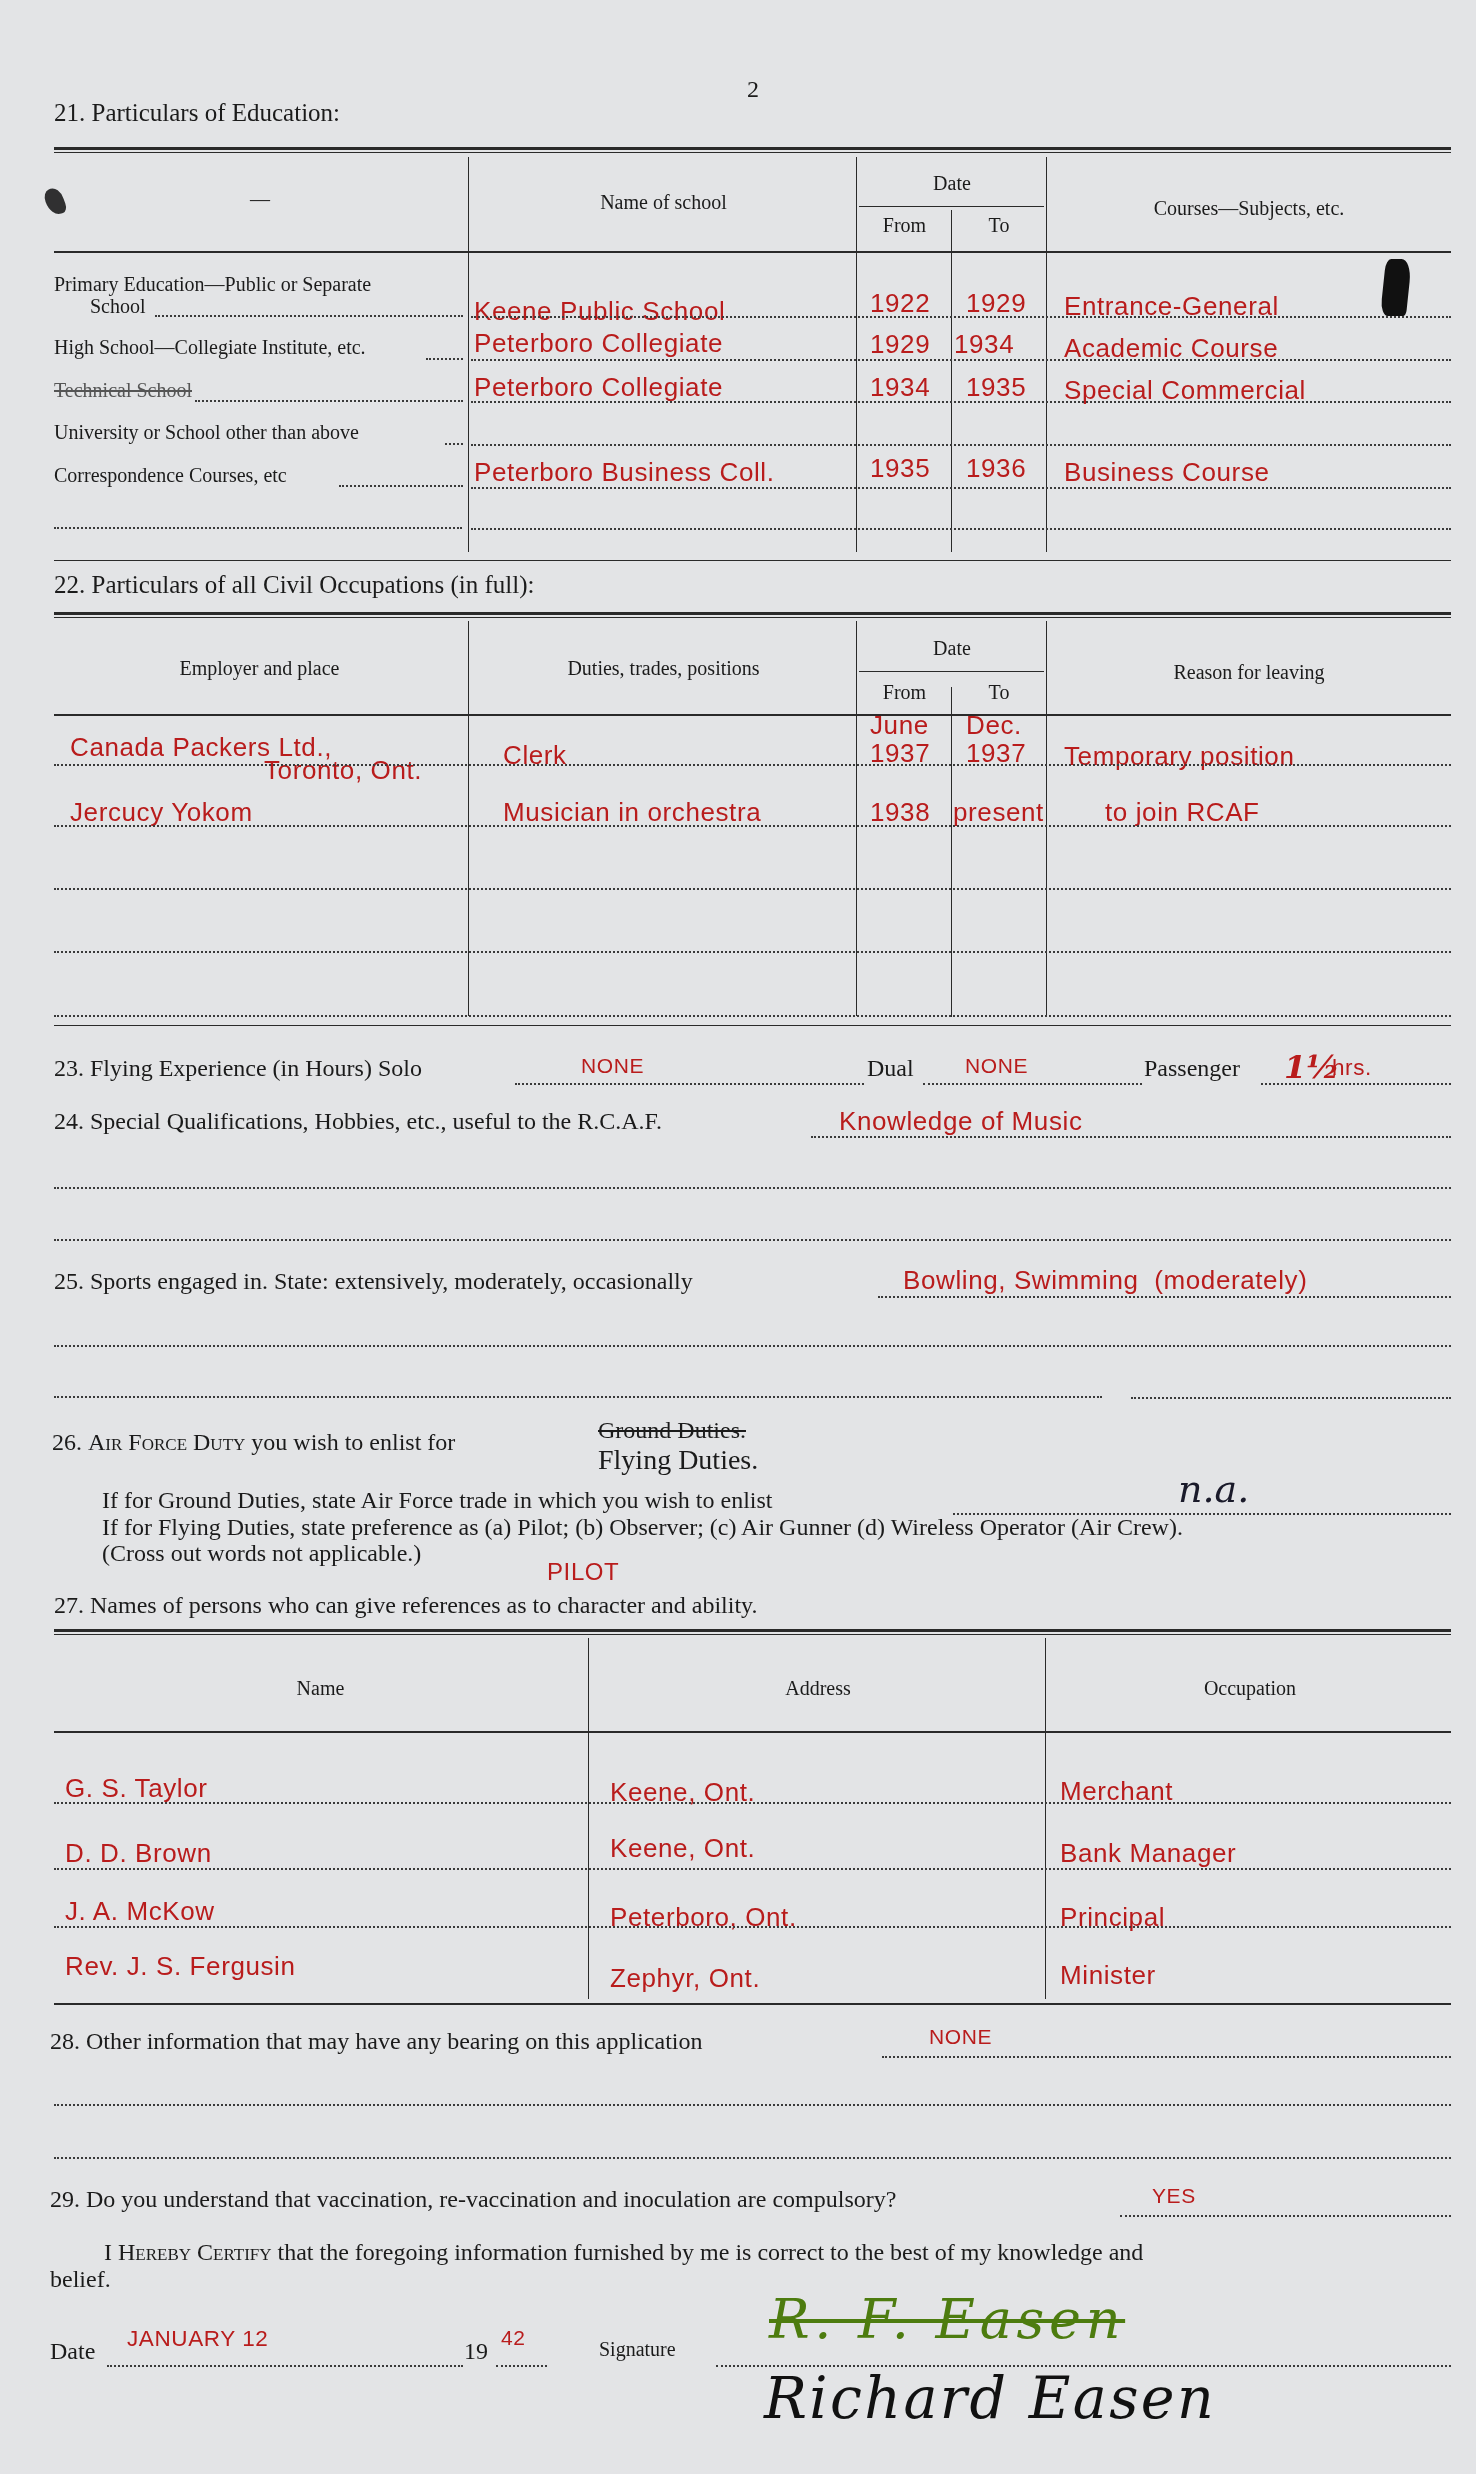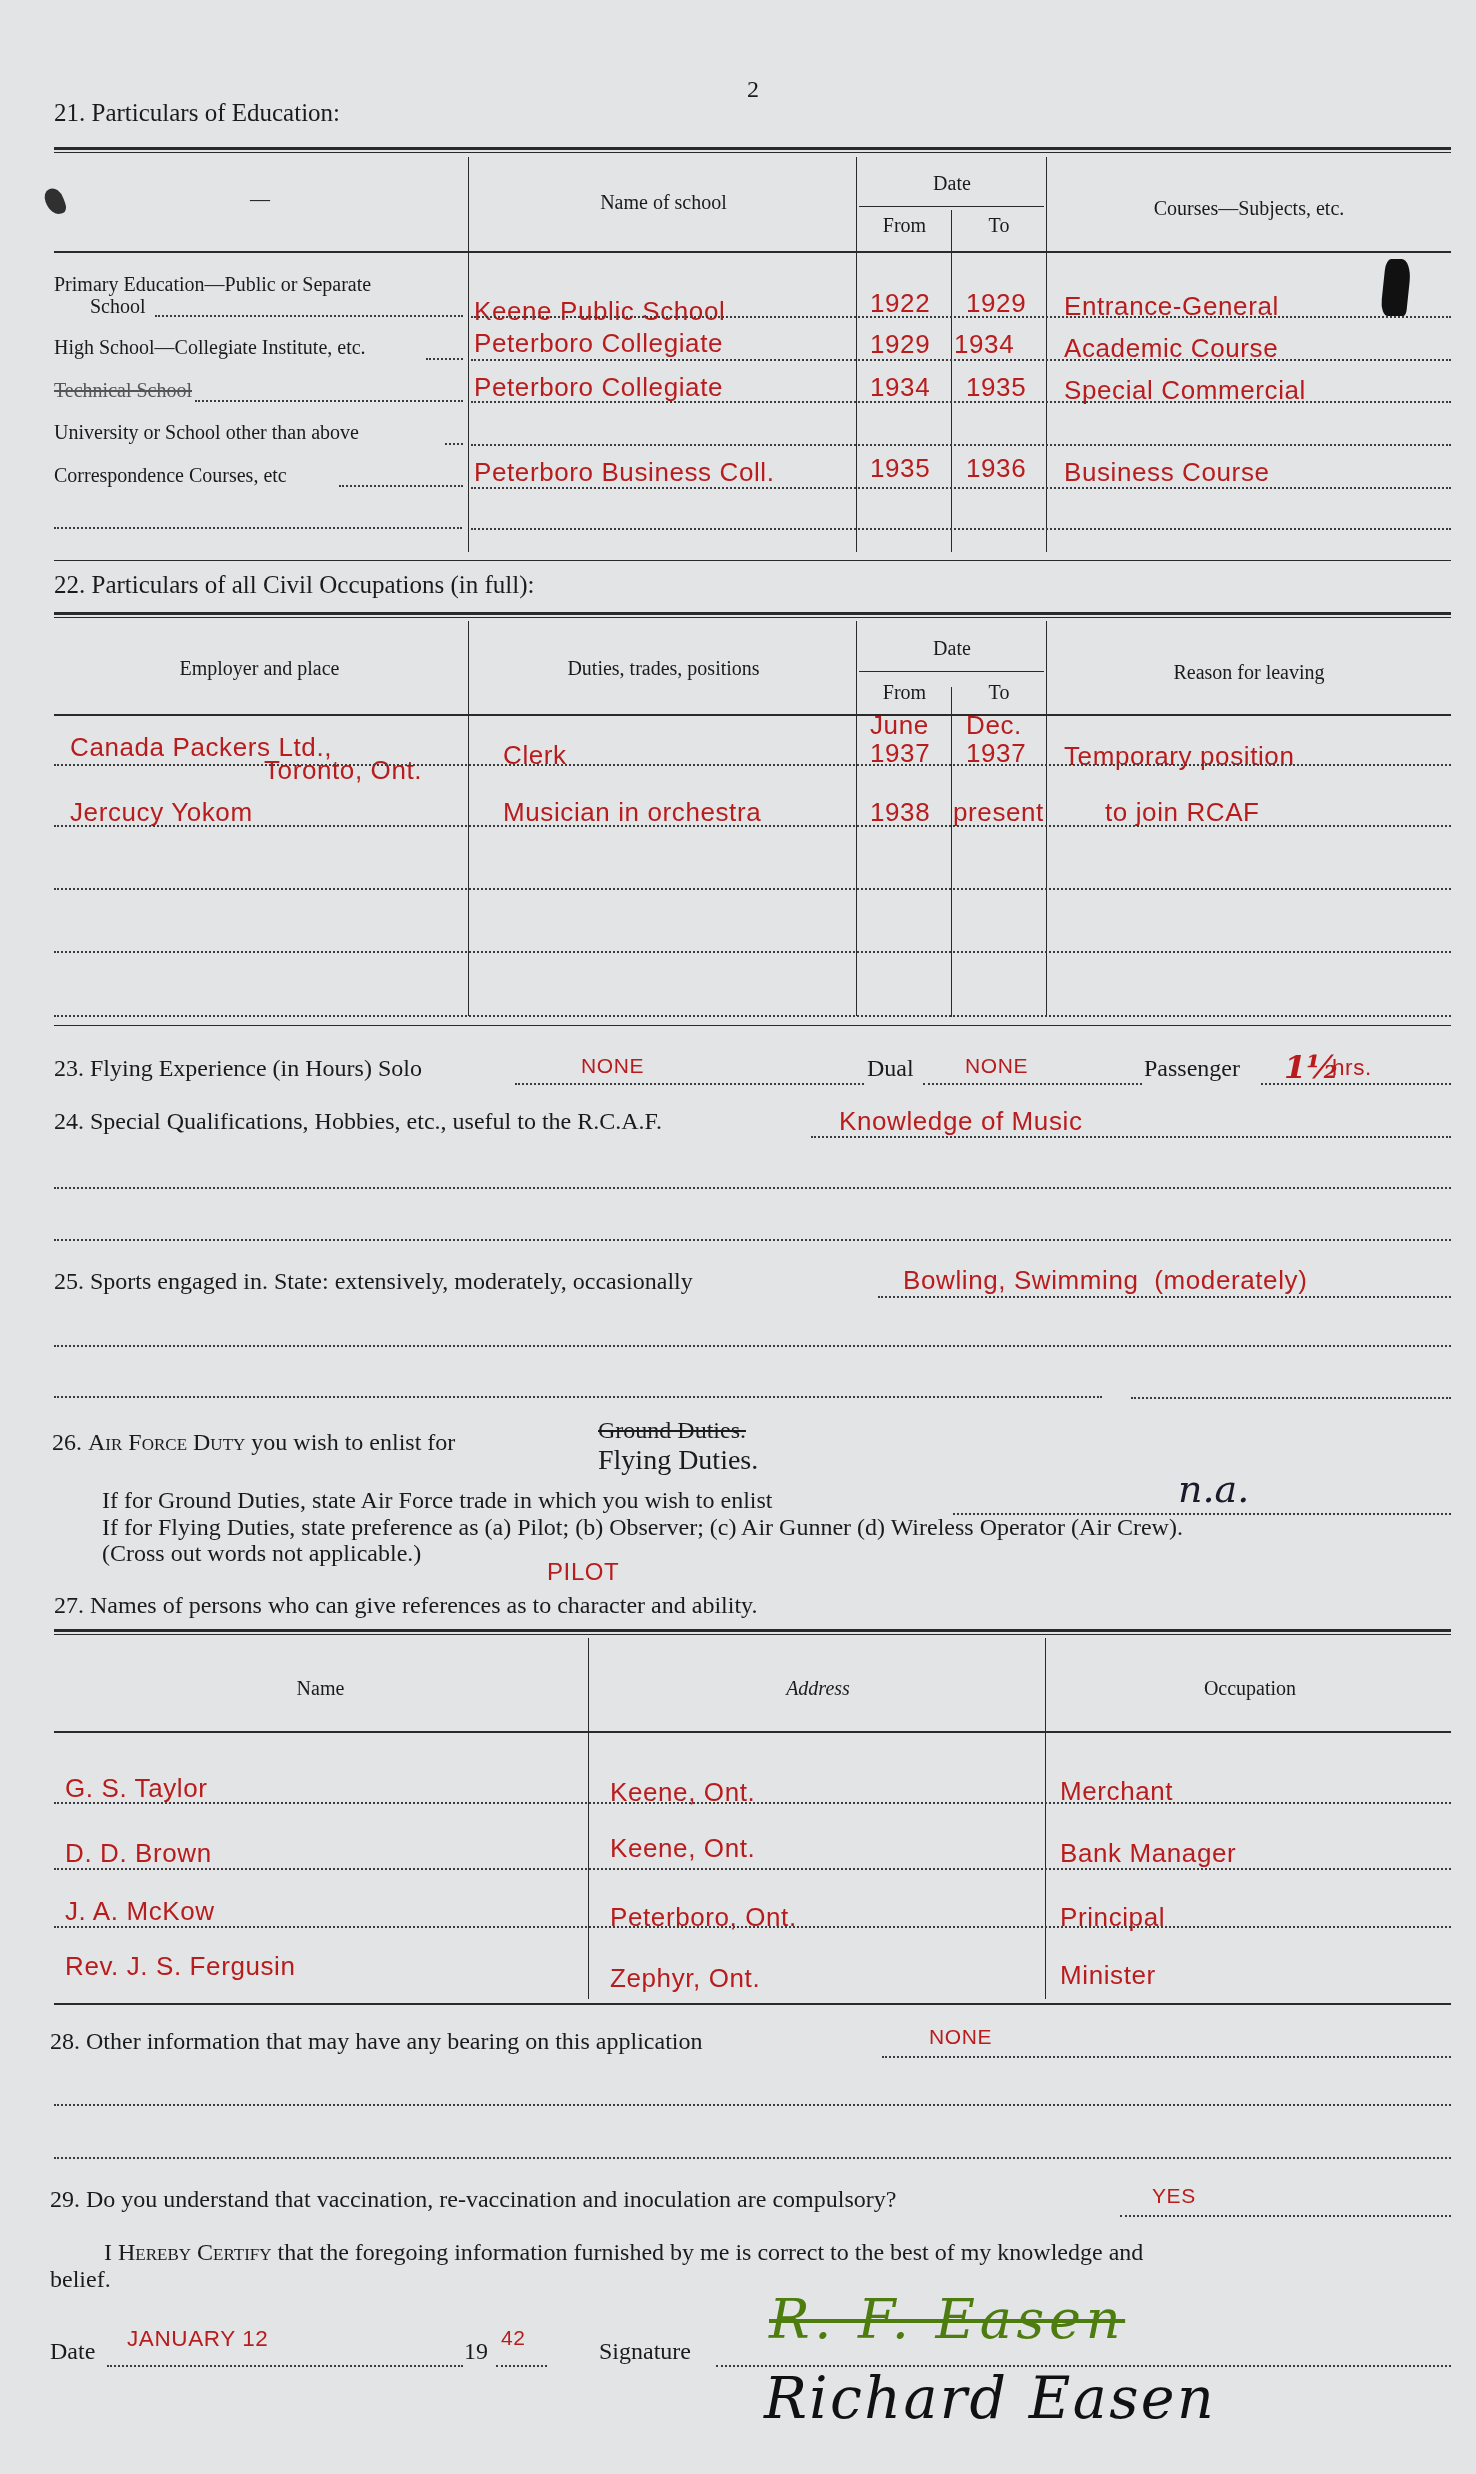--- a/index.html
+++ b/index.html
@@ -178,21 +178,21 @@
 </div>
 
 <div class="abs print" style="left:54px;top:1592px;font-size:24px;">27. Names of persons who can give references as to character and ability.</div>
 <div class="rule2" style="left:54px;right:26px;top:1629px;"></div>
 
 <div>
   <div class="vline" style="left:588px;top:1638px;height:361px;"></div>
   <div class="vline" style="left:1045px;top:1638px;height:361px;"></div>
 
   <div class="abs hdr" style="left:54px;top:1677px;width:533px;text-align:center;">Name</div>
-  <div class="abs hdr" style="left:590px;top:1677px;width:456px;font-style:italic;">Address</div>
+  <div class="abs hdr" style="left:590px;top:1677px;width:456px;">Address</div>
   <div class="abs hdr" style="left:1046px;top:1677px;width:408px;">Occupation</div>
   <div class="rule" style="left:54px;right:26px;top:1731px;"></div>
 
   <div class="abs type" style="left:65px;top:1773px;">G. S. Taylor</div>
   <div class="abs type" style="left:610px;top:1777px;">Keene, Ont.</div>
   <div class="abs type" style="left:1060px;top:1776px;">Merchant</div>
   <div class="dots" style="left:54px;right:26px;top:1802px;"></div>
 
   <div class="abs type" style="left:65px;top:1838px;">D. D. Brown</div>
   <div class="abs type" style="left:610px;top:1833px;">Keene, Ont.</div>
@@ -227,20 +227,20 @@
   </div>
   <div class="abs print" style="left:50px;top:2266px;font-size:24px;">belief.</div>
 
   <div class="abs print" style="left:50px;top:2338px;font-size:24px;">Date</div>
   <div class="dots" style="left:107px;width:356px;top:2365px;"></div>
   <div class="abs type" style="left:127px;top:2326px;font-size:22.5px;">JANUARY 12</div>
   <div class="abs print" style="left:464px;top:2338px;font-size:24px;">19</div>
   <div class="dots" style="left:496px;width:51px;top:2365px;"></div>
   <div class="abs type" style="left:501px;top:2326px;font-size:21px;">42</div>
 
-  <div class="abs print" style="left:599px;top:2338px;font-size:24px;">Signature</div>
+  <div class="abs print" style="left:599px;top:2338px;font-size:20px;">Signature</div>
   <div class="dots" style="left:716px;right:26px;top:2365px;"></div>
   <div class="abs hand" style="left:769px;top:2288px;font-size:54px;color:#4d7c0f;letter-spacing:4.7px;">
     <span class="strike" style="text-decoration-thickness:3.6px;">R. F. Easen</span>
   </div>
   <div class="abs hand" style="left:764px;top:2365px;font-size:57px;color:#111;letter-spacing:2.4px;">Richard Easen</div>
 </div>
 
 
 </body></html>

